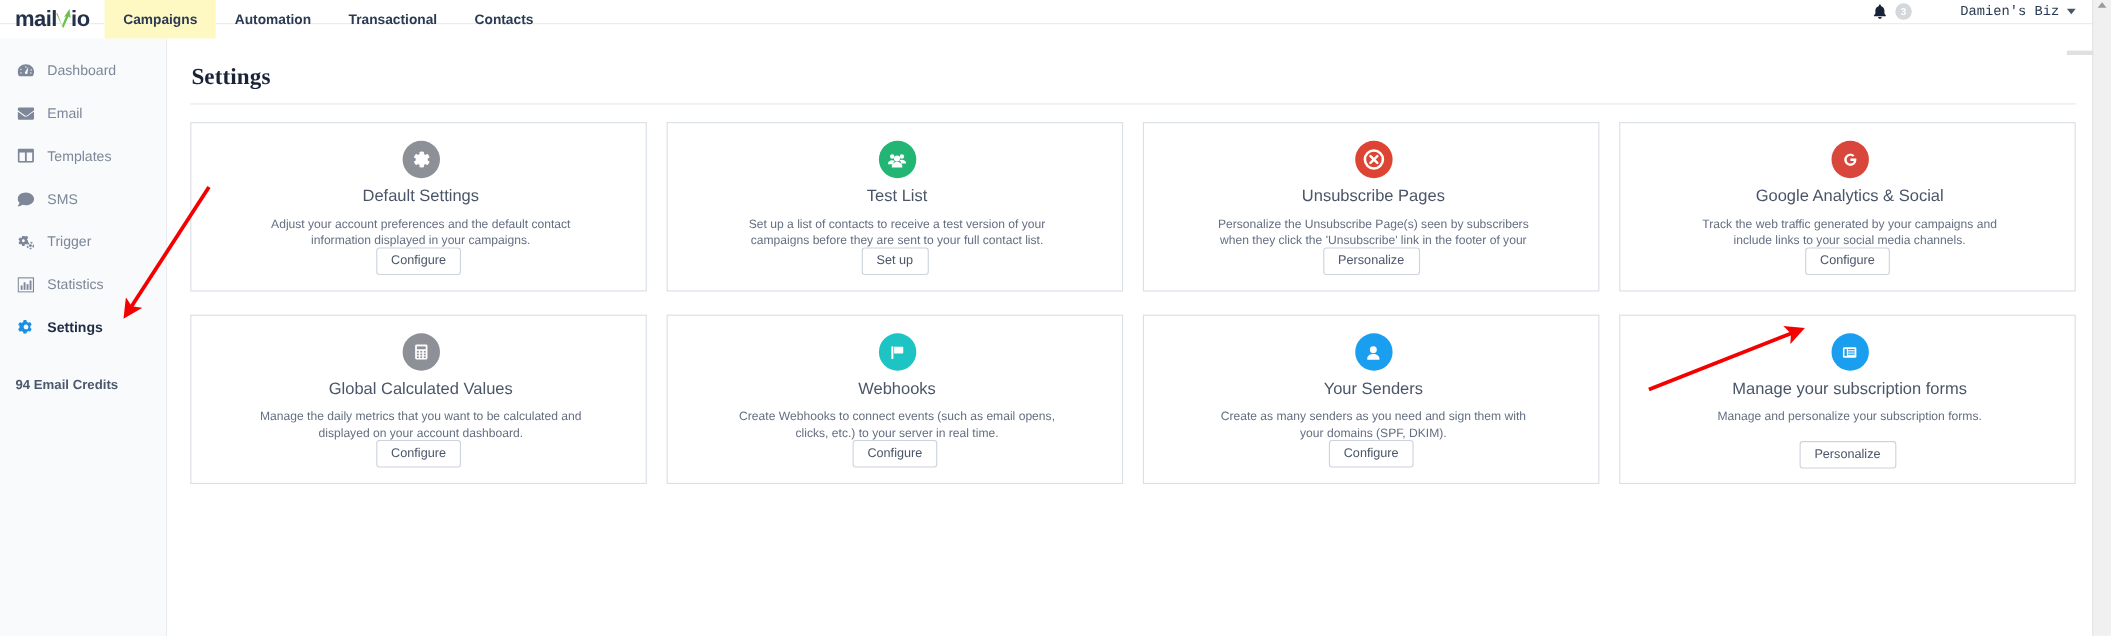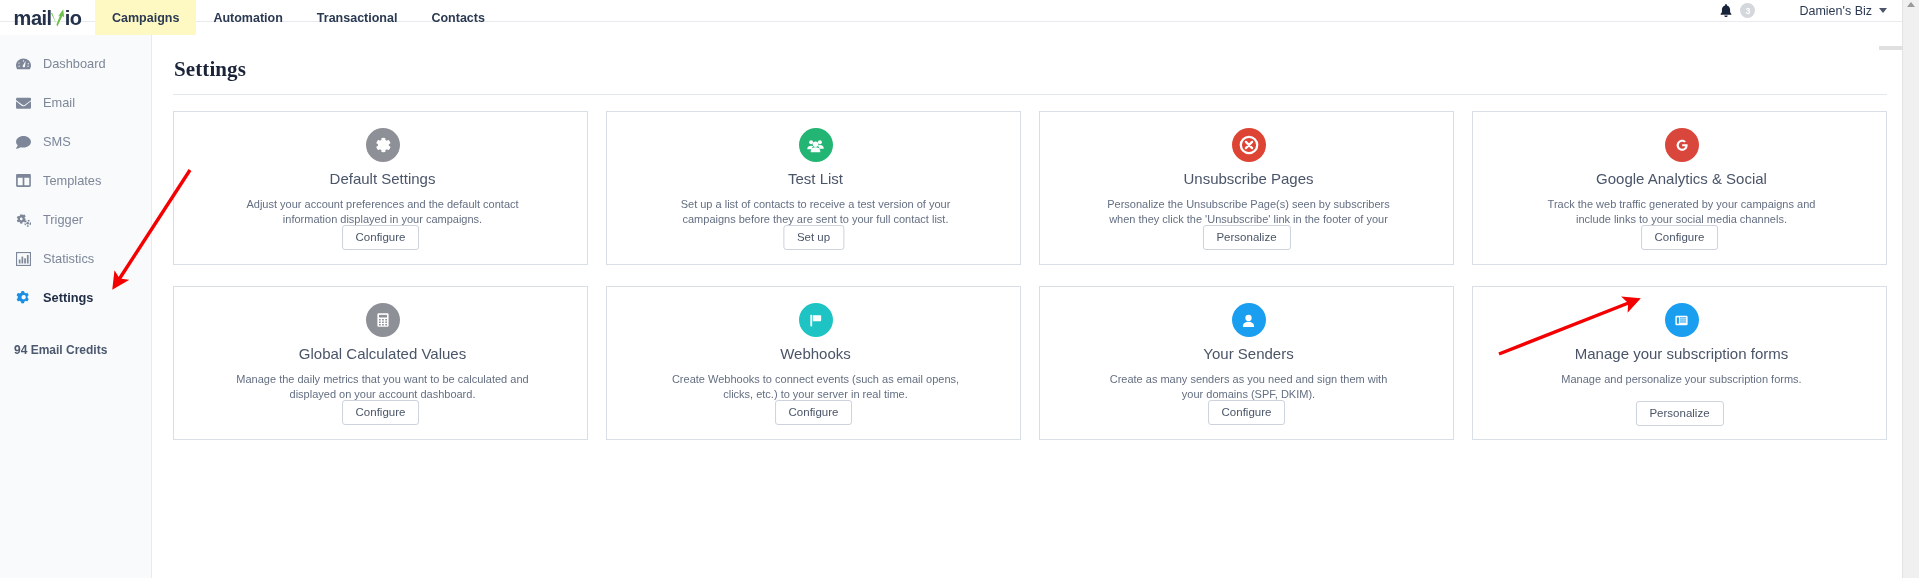--- a/index.html
+++ b/index.html
@@ -54,21 +54,21 @@
   }
   .bell-wrap { display: flex; align-items: center; gap: 6px; margin-right: 44px; }
   .bell-icon { width: 16px; height: 16px; display: block; color: #1b2a45; }
   .bell-badge {
     background: #d4d7db; color: #ffffff;
     font-size: 9px; font-weight: 600;
     min-width: 15px; height: 15px; border-radius: 50%;
     display: flex; align-items: center; justify-content: center;
     padding: 0 3px;
   }
-  .acct { display: flex; align-items: center; gap: 7px; cursor: pointer; }
+  .acct { display: flex; align-items: center; gap: 7px; cursor: pointer; font-family: Liberation Mono, monospace; }
   .acct-name { font-size: 12.5px; color: #2b3a52; font-weight: 400; }
   .caret {
     width: 0; height: 0;
     border-left: 4px solid transparent; border-right: 4px solid transparent;
     border-top: 5px solid #4a5568;
   }
 
   
   .sidebar {
     position: absolute; top: 35px; left: 0;
@@ -246,34 +246,34 @@
     <span class="sico">
       <svg width="15" height="12" viewBox="0 0 16 12">
           <path fill="#7d8799" d="M15.7 3.9c.1-.1.3 0 .3.2v6c0 .8-.7 1.5-1.5 1.5H1.5C.7 11.6 0 10.9 0 10.1v-6c0-.2.2-.3.3-.2.7.5 1.6 1.2 4.7 3.5.6.5 1.7 1.4 2.9 1.4s2.3-.9 2.9-1.4c3.1-2.3 4.1-3 4.9-3.5zM8 7.9c.8 0 1.7-.8 2.3-1.2 4.4-3.2 4.8-3.5 5.8-4.3.2-.1.3-.4.3-.6v-.6c0-.8-.7-1.5-1.5-1.5H1.5C.7-.3 0 .4 0 1.2v.6c0 .2.1.5.3.6 1 .8 1.4 1.1 5.8 4.3.6.4 1.5 1.2 2.3 1.2z" transform="translate(0,0.6)"></path>
         </svg>
     </span>
     <span>Email</span>
   </div>
 
   <div class="side-item">
     <span class="sico">
+      <svg width="15" height="13" viewBox="0 0 16 14">
+          <path fill="#7d8799" d="M14.6 0H1.4C.6 0 0 .6 0 1.4v11.1c0 .8.6 1.4 1.4 1.4h13.1c.8 0 1.4-.6 1.4-1.4V1.4C16 .6 15.4 0 14.6 0zM7.1 12.2H1.8V4h5.3v8.2zm7.1 0H8.9V4h5.3v8.2z"></path>
+        </svg>
+    </span>
+    <span>Templates</span>
+  </div>
+
+  <div class="side-item">
+    <span class="sico">
       <svg width="15" height="14" viewBox="0 0 16 15">
           <path fill="#7d8799" d="M8 1C3.6 1 0 3.8 0 7.2c0 1.5.7 2.8 1.8 3.9-.4 1.6-1.7 3-1.8 3-.0.1-.1.2 0 .3 0 .1.1.2.2.2 2.1 0 3.7-1 4.5-1.6.9.3 2 .5 3.3.5 4.4 0 8-2.8 8-6.2S12.4 1 8 1z"></path>
         </svg>
     </span>
     <span>SMS</span>
-  </div>
-
-  <div class="side-item">
-    <span class="sico">
-      <svg width="15" height="13" viewBox="0 0 16 14">
-          <path fill="#7d8799" d="M14.6 0H1.4C.6 0 0 .6 0 1.4v11.1c0 .8.6 1.4 1.4 1.4h13.1c.8 0 1.4-.6 1.4-1.4V1.4C16 .6 15.4 0 14.6 0zM7.1 12.2H1.8V4h5.3v8.2zm7.1 0H8.9V4h5.3v8.2z"></path>
-        </svg>
-    </span>
-    <span>Templates</span>
   </div>
 
   <div class="side-item">
     <span class="sico">
       <svg width="16" height="14" viewBox="0 0 17 15">
         <path fill="#7d8799" d="M10.4 6.0l-1.1-.6c.1-.5.1-1.0 0-1.5l1.1-.6c.2-.1.3-.3.2-.5-.3-.9-.8-1.6-1.4-2.3-.1-.1-.4-.2-.5-.1l-1.1.6c-.4-.3-.8-.6-1.3-.7V.9c0-.2-.2-.4-.4-.5-.9-.2-1.8-.2-2.7 0-.2.0-.4.3-.4.5v1.3c-.5.2-.9.4-1.3.7L.4 2.4C.2 2.3 0 2.4-.1 2.5c-.6.7-1.1 1.5-1.4 2.3-.1.2 0 .4.2.5L-.2 6c-.1.5-.1 1.0 0 1.5l-1.1.6c-.2.1-.3.3-.2.5.3.9.8 1.6 1.4 2.3.1.1.4.2.5.1l1.1-.6c.4.3.8.6 1.3.7v1.3c0 .2.2.4.4.5.9.2 1.8.2 2.7 0 .2-.0.4-.3.4-.5v-1.3c.5-.2.9-.4 1.3-.7l1.1.6c.2.1.4.0.5-.1.6-.7 1.1-1.5 1.4-2.3.1-.2 0-.4-.2-.5zM4.6 8.2c-1.0 0-1.8-.8-1.8-1.8s.8-1.8 1.8-1.8 1.8.8 1.8 1.8-.8 1.8-1.8 1.8z" transform="translate(2.2,1.0) scale(0.82)"></path>
         <circle cx="13.2" cy="11.2" r="1.5" fill="#7d8799"></circle>
         <circle cx="13.2" cy="11.2" r="3.1" fill="none" stroke="#7d8799" stroke-width="1.5" stroke-dasharray="2.0 1.6"></circle>
       </svg>
     </span>

